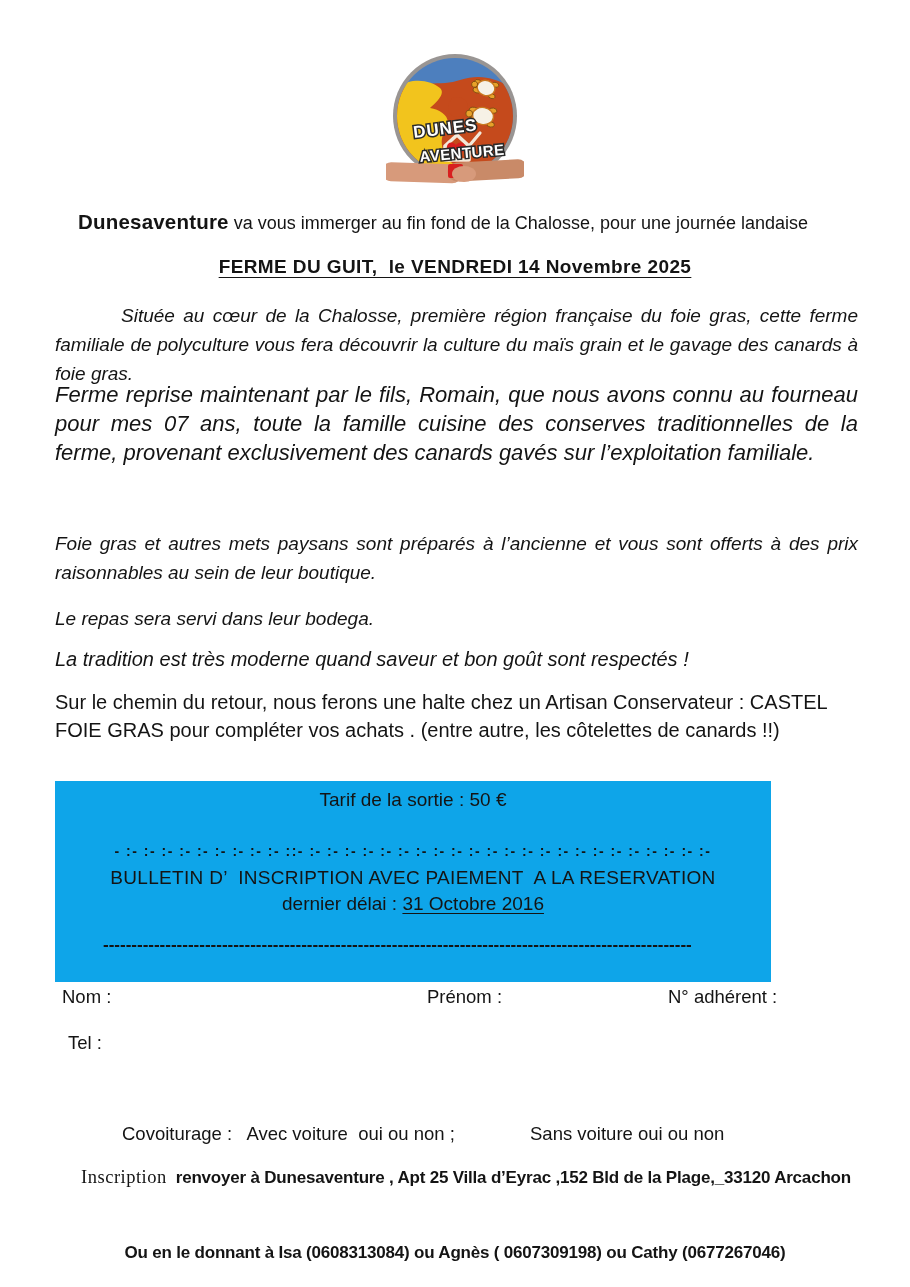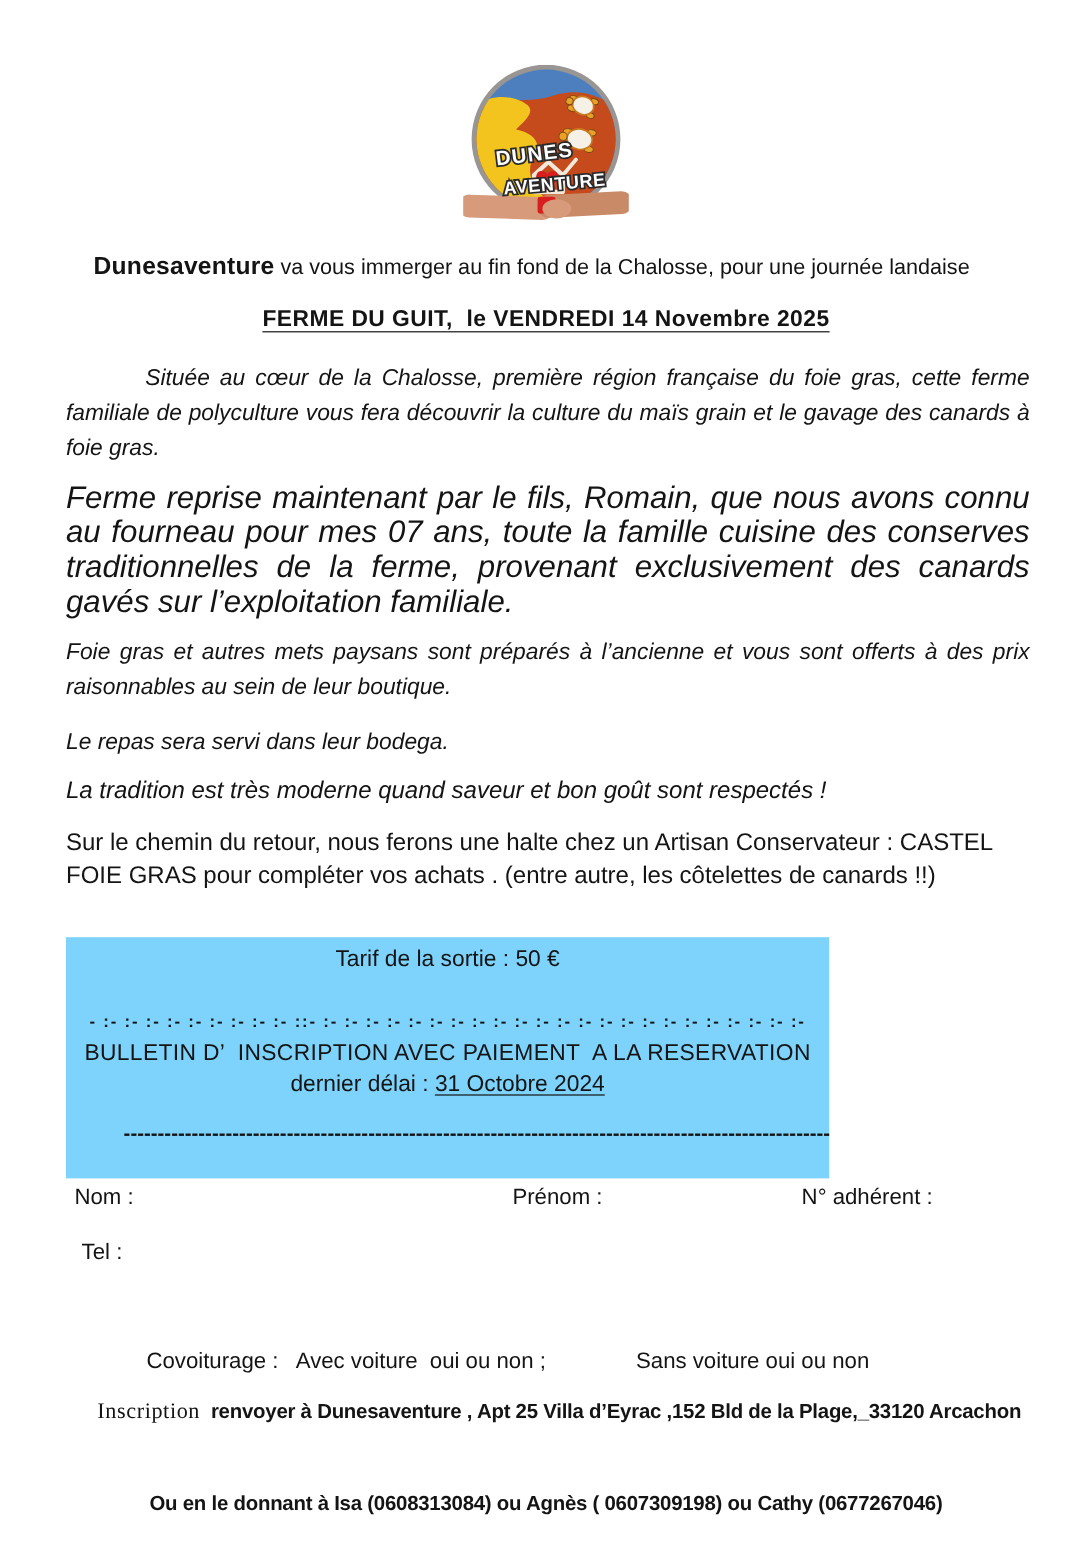--- a/index.html
+++ b/index.html
@@ -11,28 +11,28 @@
   .intro { position:absolute; left:78px; top:210px; width:800px; font-size:18px; white-space:nowrap; }
   .intro .brand { font-weight:bold; font-size:20.5px; letter-spacing:0.2px; }
 
   .heading { position:absolute; left:0; top:256px; width:910px; text-align:center;
              font-weight:bold; font-size:19px; text-decoration:underline;
              text-underline-offset:4px; white-space:pre-wrap; letter-spacing:0.4px; }
 
   .para { position:absolute; left:55px; width:803px; font-size:19px; line-height:29px;
           font-style:italic; text-align:justify; }
   #p1 { top:301px; text-indent:66px; }
-  #p2 { top:400px; font-size:26px; }
+  #p2 { top:380px; font-size:22px; }
   #p3 { top:529px; }
   #p4 { top:604px; text-align:left; }
   #p5 { top:645px; text-align:left; font-size:20px; }
   #p6 { top:688px; font-style:normal; font-size:20px; line-height:28px; text-align:left; }
 
-  .tariff-box { position:absolute; left:55px; top:781px; width:636px; height:201px;
-                background:#7dd3fc; }
+  .tariff-box { position:absolute; left:55px; top:781px; width:716px; height:201px;
+                background:#0ea5e9; }
   .tariff-box .center-line { position:absolute; left:0; width:100%; text-align:center; }
   .tarif-line    { top:8px;   font-size:19px; }
   .sep-line      { top:62px;  font-size:14px; font-weight:bold; letter-spacing:1.5px;
                    white-space:nowrap; overflow:hidden; }
   .bulletin-line { top:86px;  font-size:19px; white-space:pre-wrap; letter-spacing:0.3px; }
   .deadline-line { top:112px; font-size:19px; }
   .deadline-line .date { text-decoration:underline; text-underline-offset:3px; }
   .cut-line { position:absolute; top:154px; left:48px; width:694px; height:24px;
               overflow:hidden; font-size:17px; font-weight:bold; letter-spacing:0;
               white-space:nowrap; }
@@ -120,21 +120,21 @@
   <div class="para" id="p3">Foie gras et autres mets paysans sont préparés à l’ancienne et vous sont offerts à des prix raisonnables au sein de leur boutique.</div>
   <div class="para" id="p4">Le repas sera servi dans leur bodega.</div>
   <div class="para" id="p5">La tradition est très moderne quand saveur et bon goût sont respectés !</div>
   <div class="para" id="p6">Sur le chemin du retour, nous ferons une halte chez un Artisan Conservateur : CASTEL FOIE GRAS pour compléter vos achats . (entre autre, les côtelettes de canards !!)</div>
 
   <div class="tariff-box">
     <div class="center-line tarif-line">Tarif de la sortie : 50 €</div>
     <div class="center-line sep-line">- :- :- :- :- :- :- :- :- :- ::- :- :- :- :- :- :- :- :- :- :- :- :- :- :- :- :- :- :- :- :- :- :- :-</div>
     <div class="center-line bulletin-line pre">BULLETIN D’  INSCRIPTION AVEC PAIEMENT  A LA RESERVATION</div>
     <div class="center-line deadline-line">
-      <span>dernier délai : </span><span class="date">31 Octobre 2024</span>
+      <span>dernier délai : </span><span class="date">31 Octobre 2016</span>
     </div>
     <div class="cut-line">--------------------------------------------------------------------------------------------------------</div>
   </div>
 
   <div class="form-label" style="left:62px;  top:986px;">Nom :</div>
   <div class="form-label" style="left:427px; top:986px;">Prénom :</div>
   <div class="form-label" style="left:668px; top:986px;">N° adhérent :</div>
   <div class="form-label" style="left:68px;  top:1032px;">Tel :</div>
   <div class="form-label pre" style="left:122px; top:1123px;">Covoiturage :   Avec voiture  oui ou non ;</div>
   <div class="form-label" style="left:530px; top:1123px;">Sans voiture oui ou non</div>

